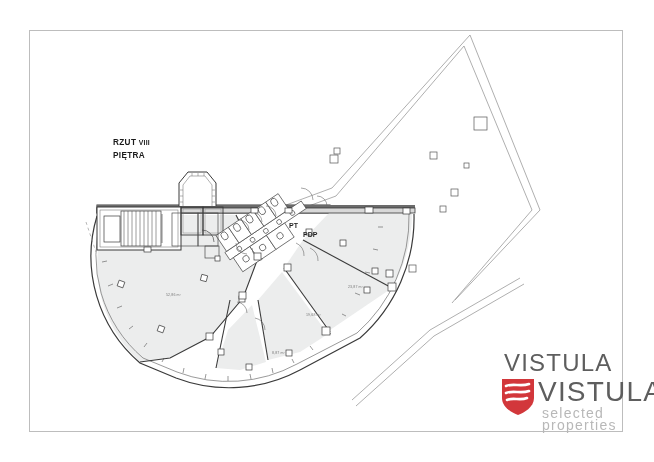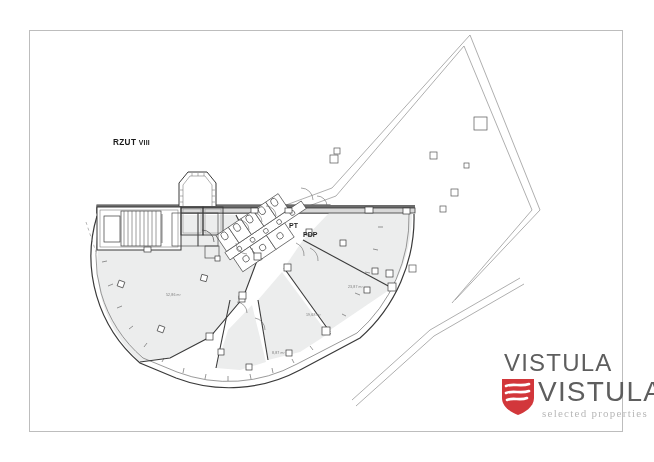--- a/index.html
+++ b/index.html
@@ -90,26 +90,26 @@
   }
   #logo-word2 {
     font-size: 28px;
     letter-spacing: 1.2px;
     color: #5e5e5e;
     line-height: 30px;
     font-family: "Liberation Sans", sans-serif;
     padding-left: 40px;
   }
   #logo-tagline {
-    font-size: 11px;
+    font-size: 14px;
     letter-spacing: 1.25px;
     color: #b8b8b8;
     line-height: 12px;
     padding-left: 44px;
-    font-family: Liberation Serif, serif;
+    font-family: Liberation Sans, sans-serif;
   }
   .room-area-label {
     position: absolute;
     font-size: 3.6px;
     color: #7a7a7a;
     white-space: nowrap;
     letter-spacing: 0.1px;
   }
   .plan-tag {
     position: absolute;
@@ -378,20 +378,21 @@
         <line x1="86" y1="222" x2="96" y2="252"></line>
       </g>
     </g>
   </svg>
 
   <div id="title-block">
     <div class="line1">
       <span>RZUT</span>
       <span class="roman">VIII</span>
     </div>
+    <div class="line2">PIĘTRA</div>
   </div>
 
   <div class="plan-tag" style="left:289px; top:222px;">PT</div>
   <div class="plan-tag" style="left:303px; top:231px;">PDP</div>
 
   <div class="room-area-label" style="left:166px; top:293px;">52,86 m²</div>
   <div class="room-area-label" style="left:348px; top:285px;">23,87 m²</div>
   <div class="room-area-label" style="left:306px; top:313px;">19,68 m²</div>
   <div class="room-area-label" style="left:272px; top:351px;">8,87 m²</div>
 

